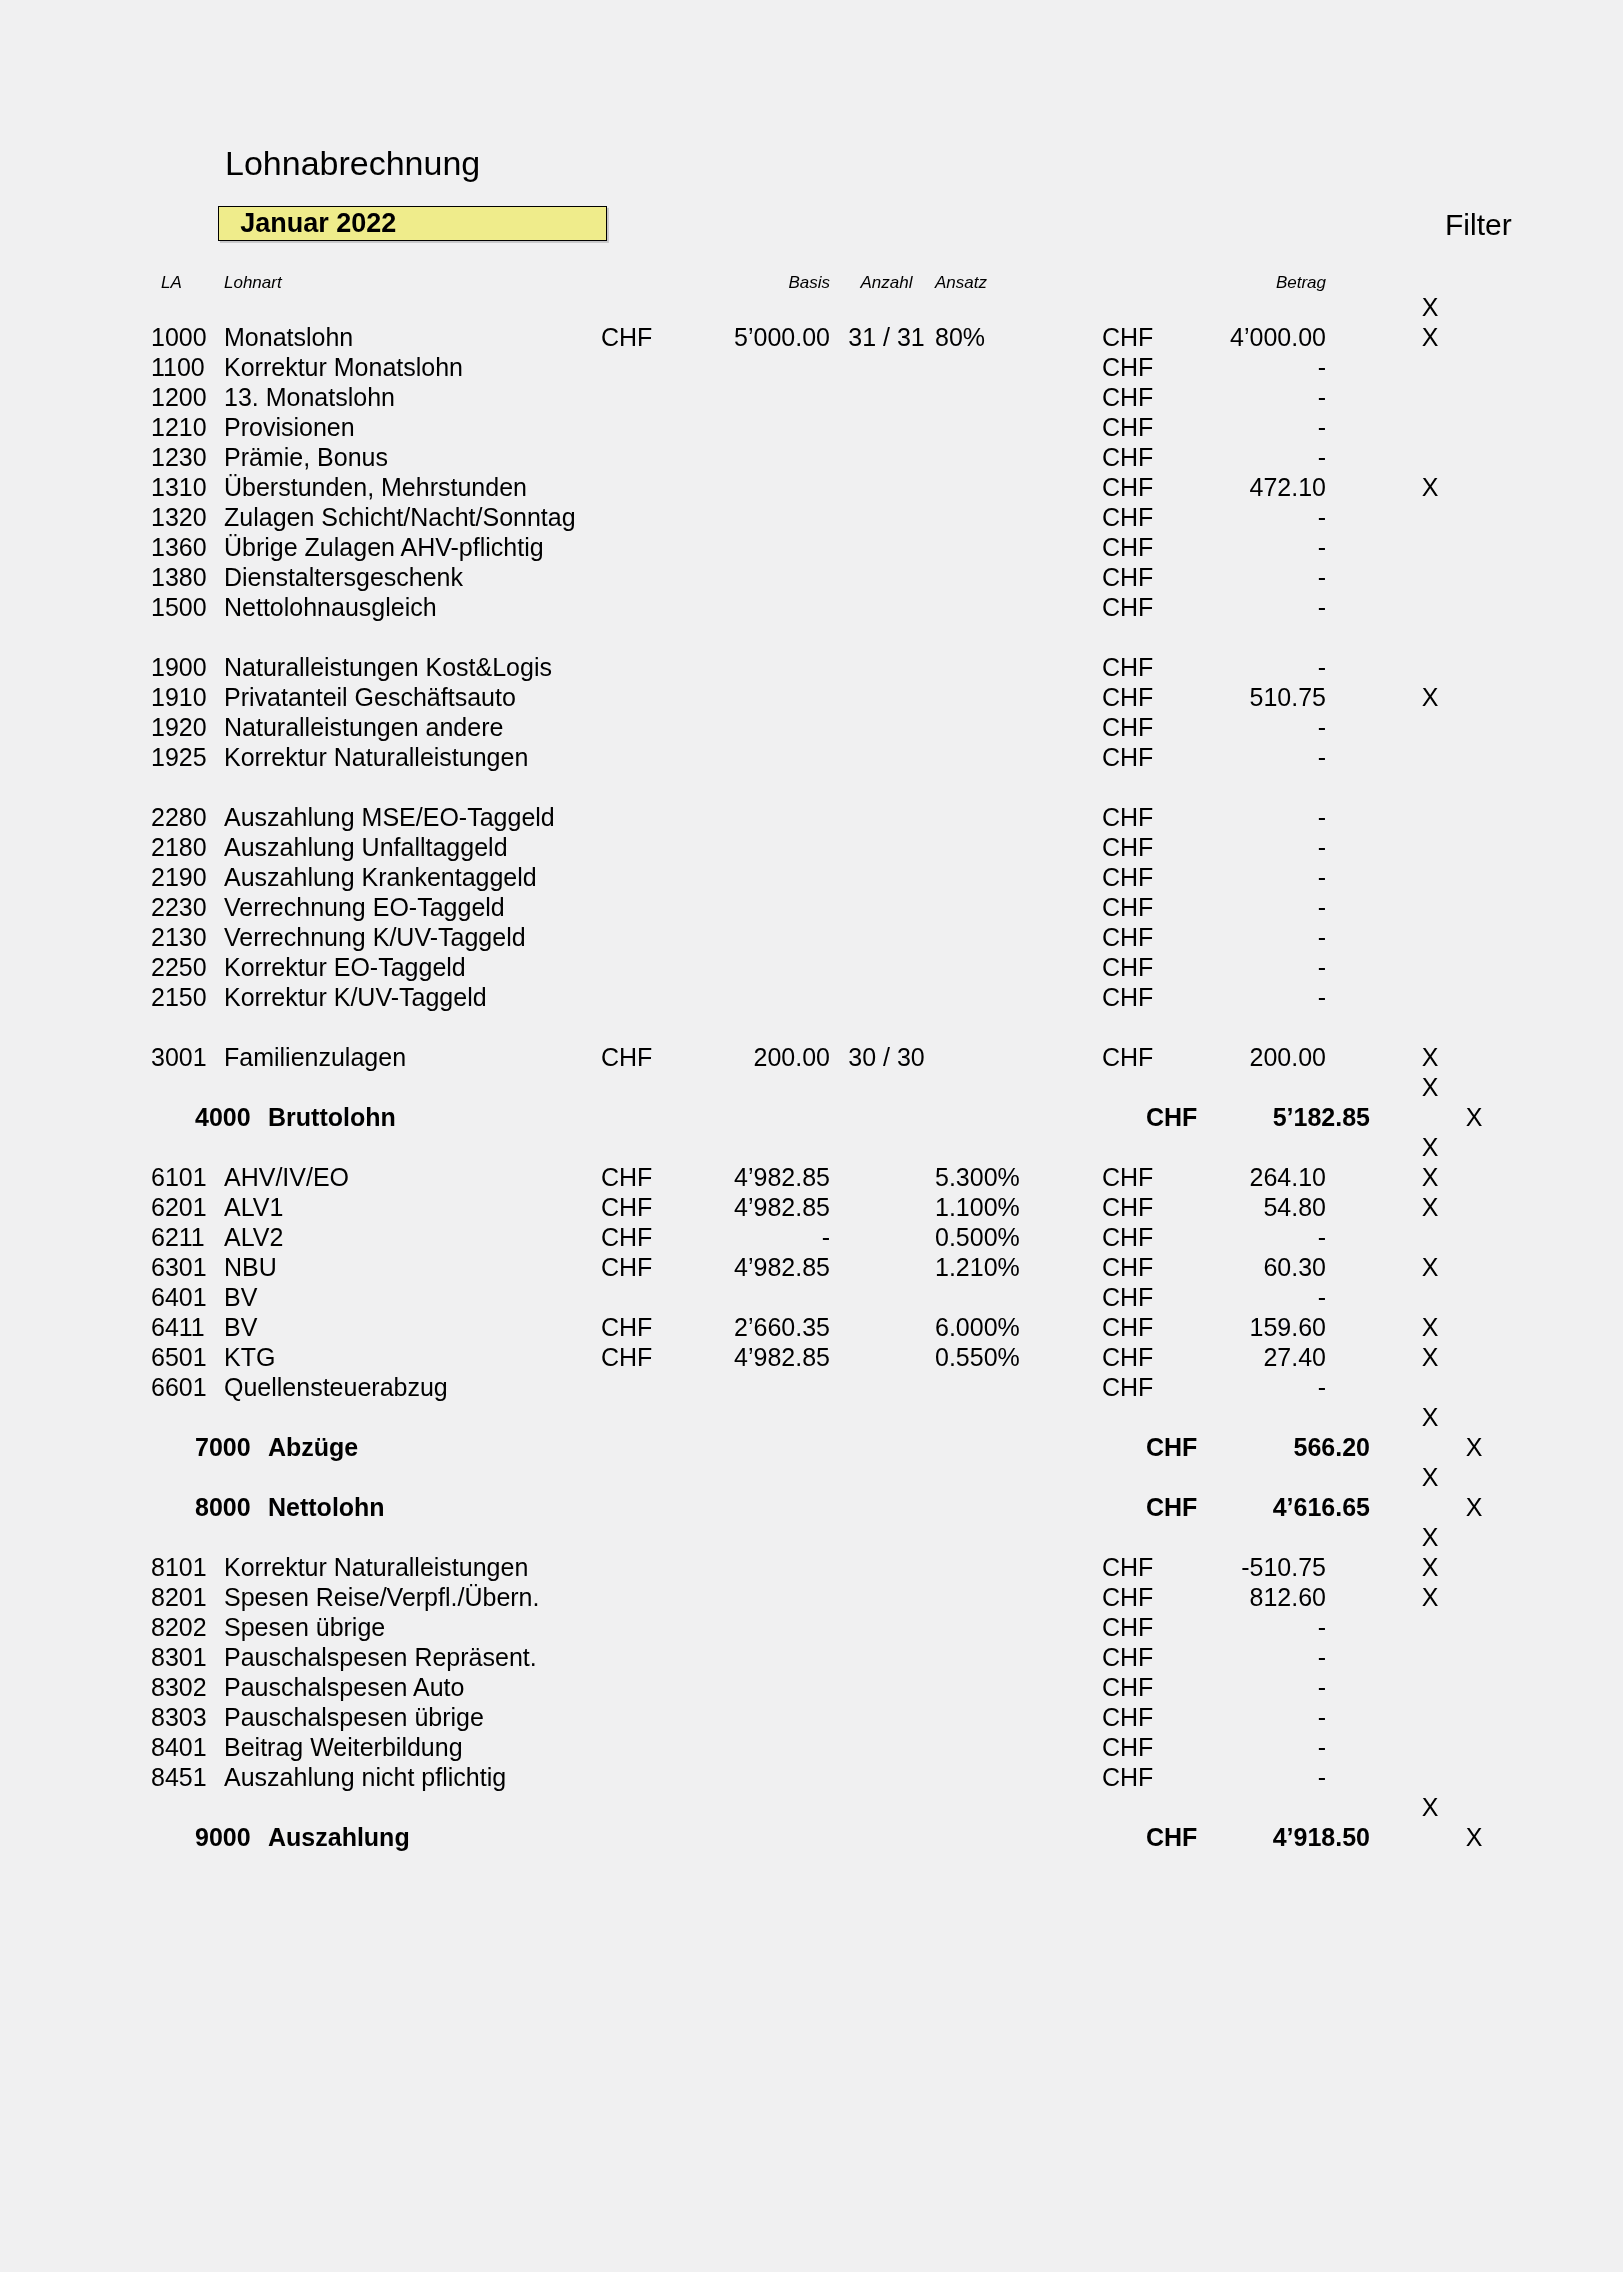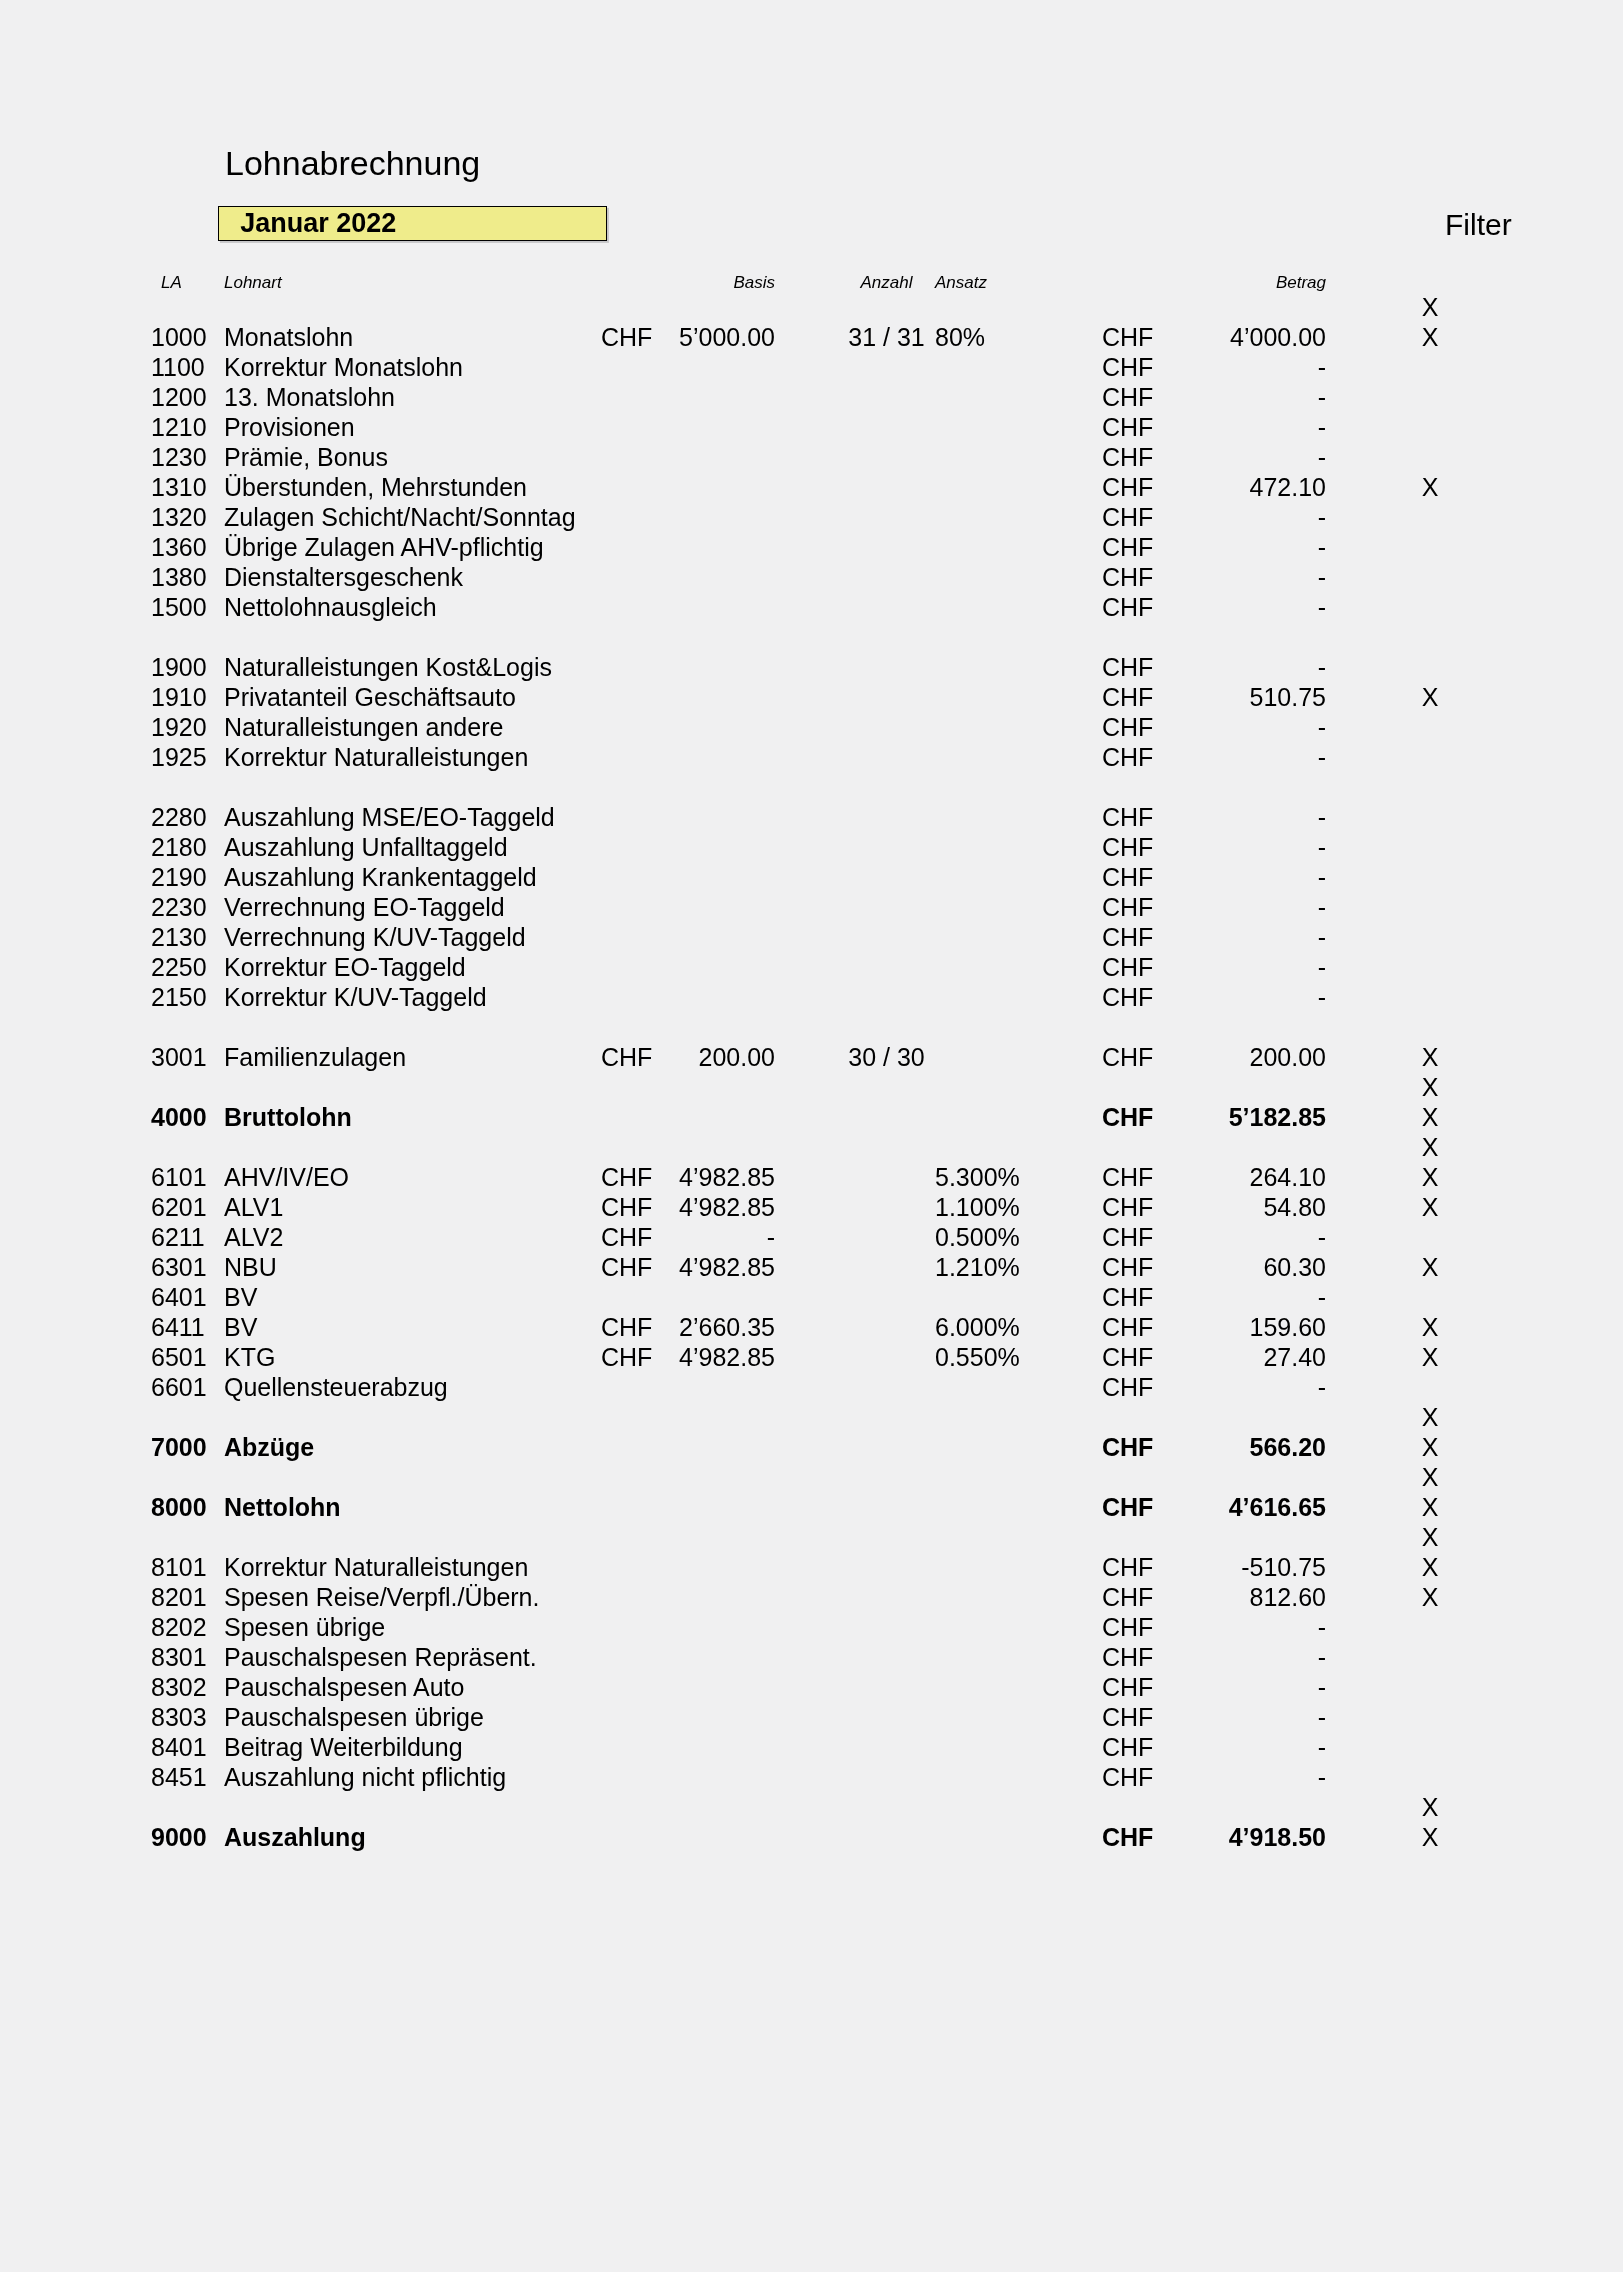--- a/index.html
+++ b/index.html
@@ -37,28 +37,28 @@
   }
   .row{position:relative;height:30px;}
   .c{
     position:absolute;top:0;height:100%;
     line-height:30px;white-space:nowrap;
   }
   .la{left:151px;width:71px;}
   .hla{left:161px;width:71px;}
   .lohnart{left:224px;width:403px;}
   .bcur{left:601px;width:58px;}
-  .basis{left:613px;width:162px;text-align:right;}
+  .basis{left:668px;width:162px;text-align:right;}
   .anzahl{left:828px;width:117px;text-align:center;}
   .ansatz{left:935px;width:127px;text-align:left;}
   .cur{left:1102px;width:58px;}
   .betrag{left:1164px;width:162px;text-align:right;}
   .fx{left:1404px;width:52px;text-align:center;}
   .dash{padding-right:38px;}
-  .row.bold .c{font-weight:bold;}
+  .row.bold .c{font-weight:bold;margin-left:44px;}
   .row.bold .fx{font-weight:normal;}
 </style>
 </head>
 <body>
 
 <div class="title">Lohnabrechnung</div>
 
 <div class="period-box">
   <div class="period-text">Januar 2022</div>
 </div>

